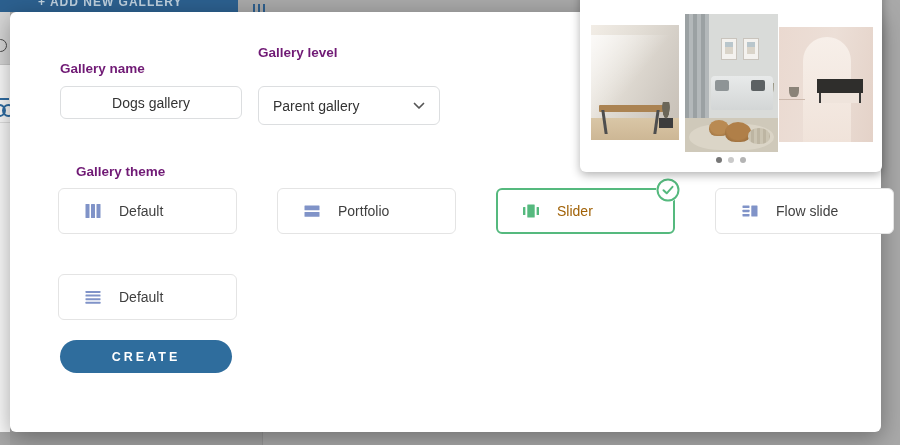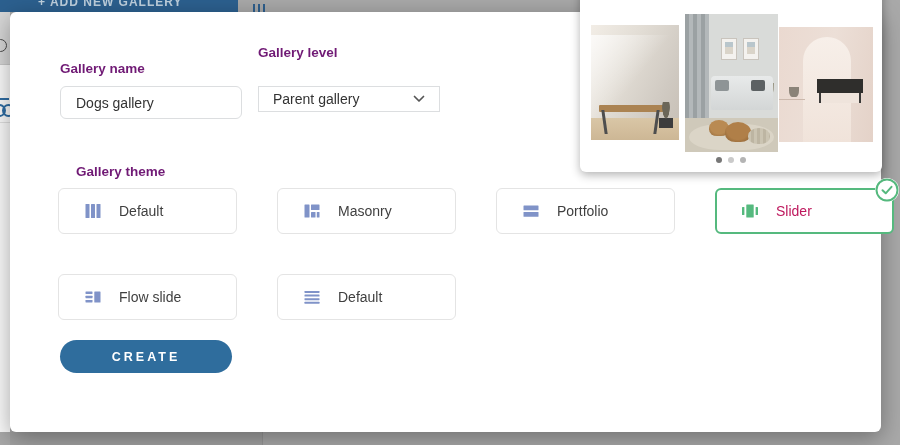--- a/index.html
+++ b/index.html
@@ -44,44 +44,44 @@
   }
   .field-label{ position:absolute; font-size:13.5px; font-weight:bold; color:#701a75;}
   .lbl-name{ left:50px; top:49px;}
   .lbl-level{ left:248px; top:33px;}
   .lbl-theme{ left:66px; top:152px;}
 
   .text-input{
     position:absolute; left:50px; top:74px; width:182px; height:33px;
     border:1px solid #dcdee0; border-radius:6px; padding:0 15px;
     font-size:14px; color:#333; font-family:"Liberation Sans",sans-serif;
-    outline:none; background:#fff;
+    outline:none; background:#fff;text-align:center;
   }
   .select-box{
-    position:absolute; left:248px; top:74px; width:182px; height:26px;
-    border:1px solid #dcdee0; border-radius:0; background:#fff;
+    position:absolute; left:248px; top:74px; width:182px; height:39px;
+    border:1px solid #dcdee0; border-radius:6px; background:#fff;
     display:flex; align-items:center; padding:0 14px; cursor:pointer;
   }
   .select-box .select-value{ font-size:14px; color:#333; flex:1;}
   .select-box svg{ flex:none;}
 
   
   .theme-grid{
     position:absolute; left:48px; top:176px; width:776px;
     display:grid; grid-template-columns:repeat(4,179px); grid-auto-rows:46px;
     column-gap:15px; row-gap:17px;gap:40px;
   }
   .theme-card{
     position:relative; border:1px solid #e4e4e4; border-radius:6px; background:#fff;
     display:flex; align-items:center; padding-left:26px; gap:18px; cursor:pointer;
   }
   .theme-card .t-label{ font-size:14px; color:#3f3f3f;}
   .theme-card svg{ flex:none; display:block;}
   .theme-card.selected{ border:2px solid #55b97e; padding-left:25px;}
-  .theme-card.selected .t-label{ color:#be185d;}
+  .theme-card.selected .t-label{ color:#a16207;}
   .check-badge{
     position:absolute; top:-12px; right:-7px; width:24px; height:24px;
     background:#fff; border-radius:50%;
   }
 
   
   .create-btn{
     position:absolute; left:50px; top:328px; width:172px; height:33px;
     background:#2f6d9d; border:none; border-radius:17px; color:#fff;
     font-size:12.5px; font-weight:bold; letter-spacing:3px; cursor:pointer;
@@ -196,29 +196,20 @@
 
     <div class="theme-card">
       <svg width="16" height="16" viewBox="0 0 16 16" fill="#8093c8">
         <rect x="0.5" y="1" width="4" height="14" rx="0.5"></rect>
           <rect x="6" y="1" width="4" height="14" rx="0.5"></rect>
           <rect x="11.5" y="1" width="4" height="14" rx="0.5"></rect>
       </svg>
       <span class="t-label">Default</span>
     </div>
 
-    <div class="theme-card">
-      <svg width="16" height="16" viewBox="0 0 16 16" fill="#8093c8">
-        <rect x="0.5" y="1.5" width="5" height="13" rx="0.5"></rect>
-          <rect x="7" y="1.5" width="8.5" height="5.5" rx="0.5"></rect>
-        <rect x="7" y="9" width="4.5" height="5.5" rx="0.5"></rect>
-          <rect x="12.8" y="9" width="2.7" height="5.5" rx="0.5"></rect>
-      </svg>
-      <span class="t-label">Masonry</span>
-    </div>
 
     <div class="theme-card">
       <svg width="16" height="16" viewBox="0 0 16 16" fill="#8093c8">
         <rect x="0.5" y="2.5" width="15" height="4.8" rx="0.5"></rect>
           <rect x="0.5" y="9" width="15" height="4.8" rx="0.5"></rect>
       </svg>
       <span class="t-label">Portfolio</span>
     </div>
 
     <div class="theme-card selected">

